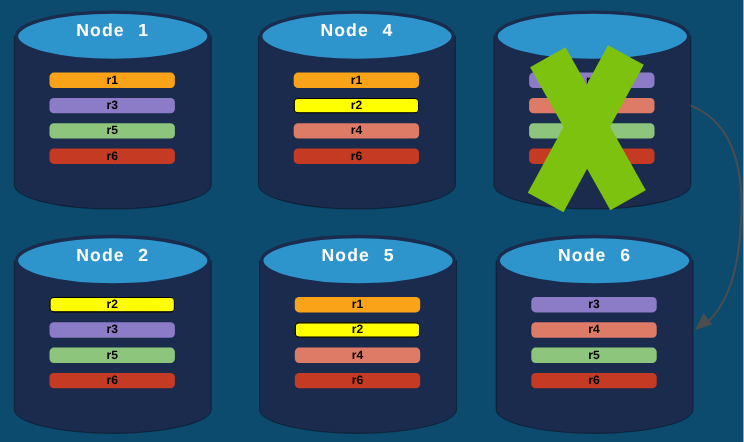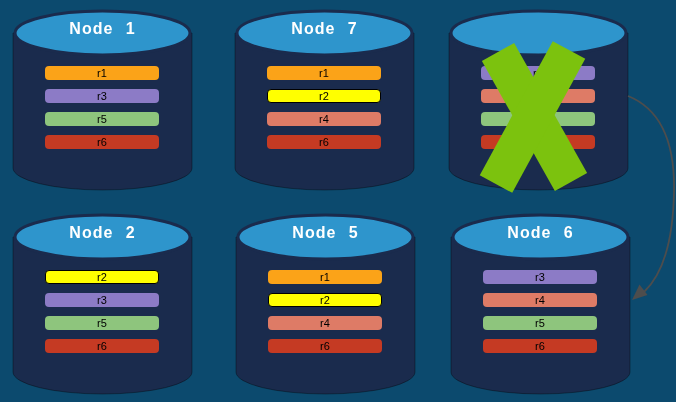--- a/index.html
+++ b/index.html
@@ -10,21 +10,21 @@
   .node{position:absolute;width:181px;height:184px;}
   .cyl{position:absolute;left:0;top:0;width:181px;height:184px;display:block;}
   .title{
     position:absolute;top:12px;left:0;right:0;text-align:center;
     font-weight:bold;font-size:16px;letter-spacing:1px;word-spacing:7px;
   }
   .rows{position:absolute;top:58px;left:33px;width:114px;}
   .row{
     height:14px;margin-bottom:9px;border-radius:4px;box-sizing:border-box;
     display:flex;align-items:center;justify-content:center;
-    font-weight:normal;font-size:11px;
+    font-weight:bold;font-size:11px;
   }
   .overlay{position:absolute;left:0;top:0;pointer-events:none;}
 </style>
 </head>
 <body>
 
 <div class="stage">
 
   <div class="node" style="left: 12px; top: 8px;">
     <svg class="cyl" viewBox="0 0 181 184">
@@ -45,21 +45,21 @@
         <div class="row" style="background: rgb(197, 58, 35); color: rgb(0, 0, 0);">
           <span>r6</span>
         </div>
       </div>
   </div>
     <div class="node" style="left: 234px; top: 8px;">
     <svg class="cyl" viewBox="0 0 181 184">
       <path class="cyl-body" d="M1,25 V160 A89.5,22 0 0 0 180,160 V25 Z" fill="#1A2B4D" stroke="rgba(0,0,0,0.35)" stroke-width="1"></path>
       <ellipse class="cyl-top" cx="90.5" cy="25" rx="87.5" ry="22" stroke-width="3" fill="#2E95CC" stroke="#1A2B4D"></ellipse>
     </svg>
-    <div class="title" style="color: rgb(255, 255, 255);">Node 7</div>
+    <div class="title" style="color: rgb(255, 255, 255);">Node 4</div>
     <div class="rows">
         <div class="row" style="background: rgb(251, 163, 24); color: rgb(0, 0, 0);">
           <span>r1</span>
         </div>
         <div class="row" style="background: rgb(255, 255, 0); color: rgb(0, 0, 0); border: 1.5px solid rgb(0, 0, 0);">
           <span>r2</span>
         </div>
         <div class="row" style="background: rgb(222, 123, 102); color: rgb(0, 0, 0);">
           <span>r4</span>
         </div>

